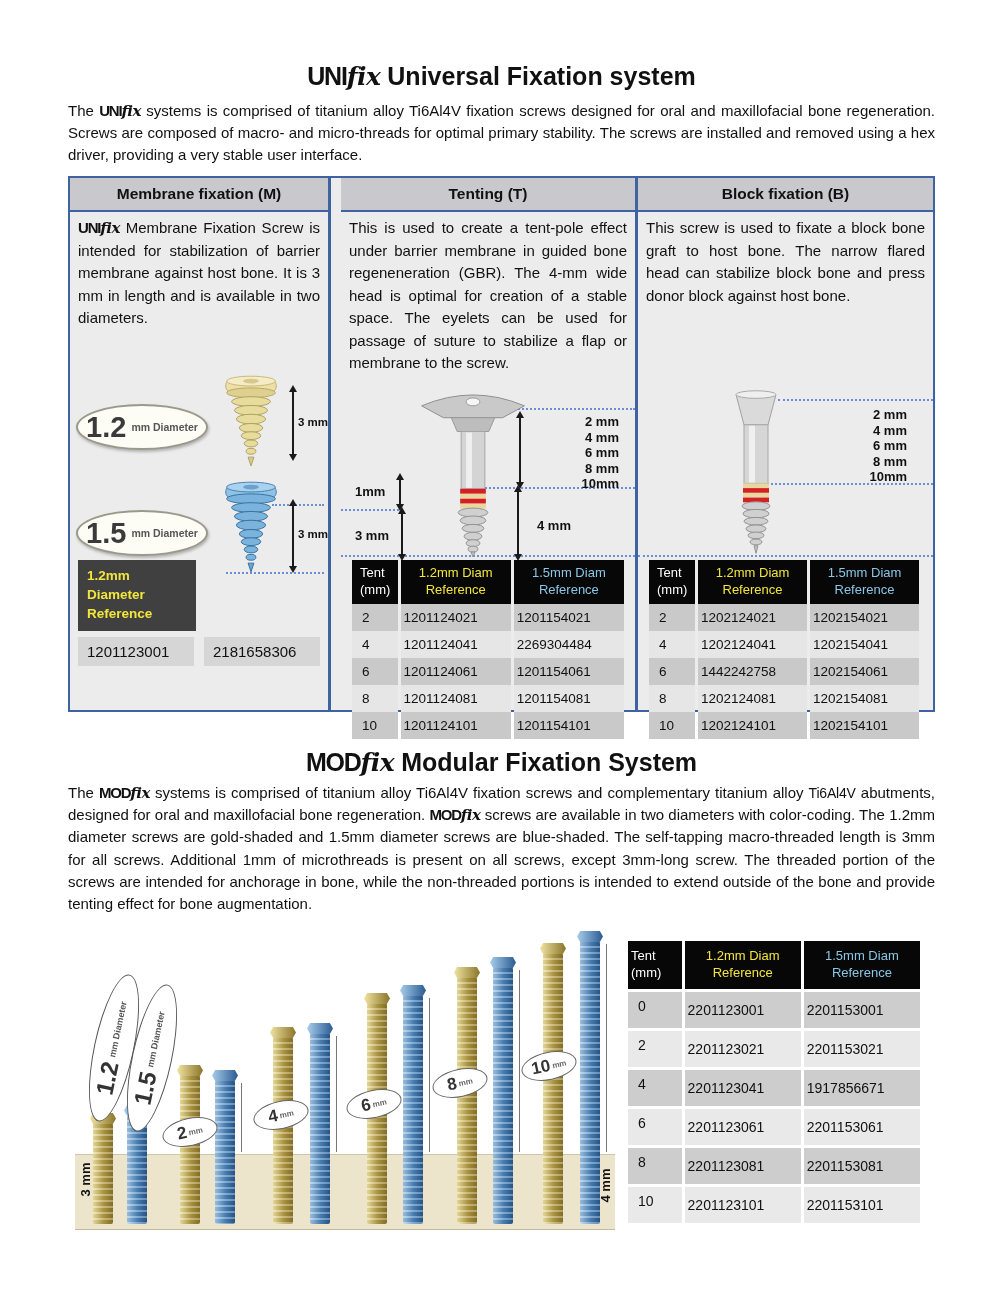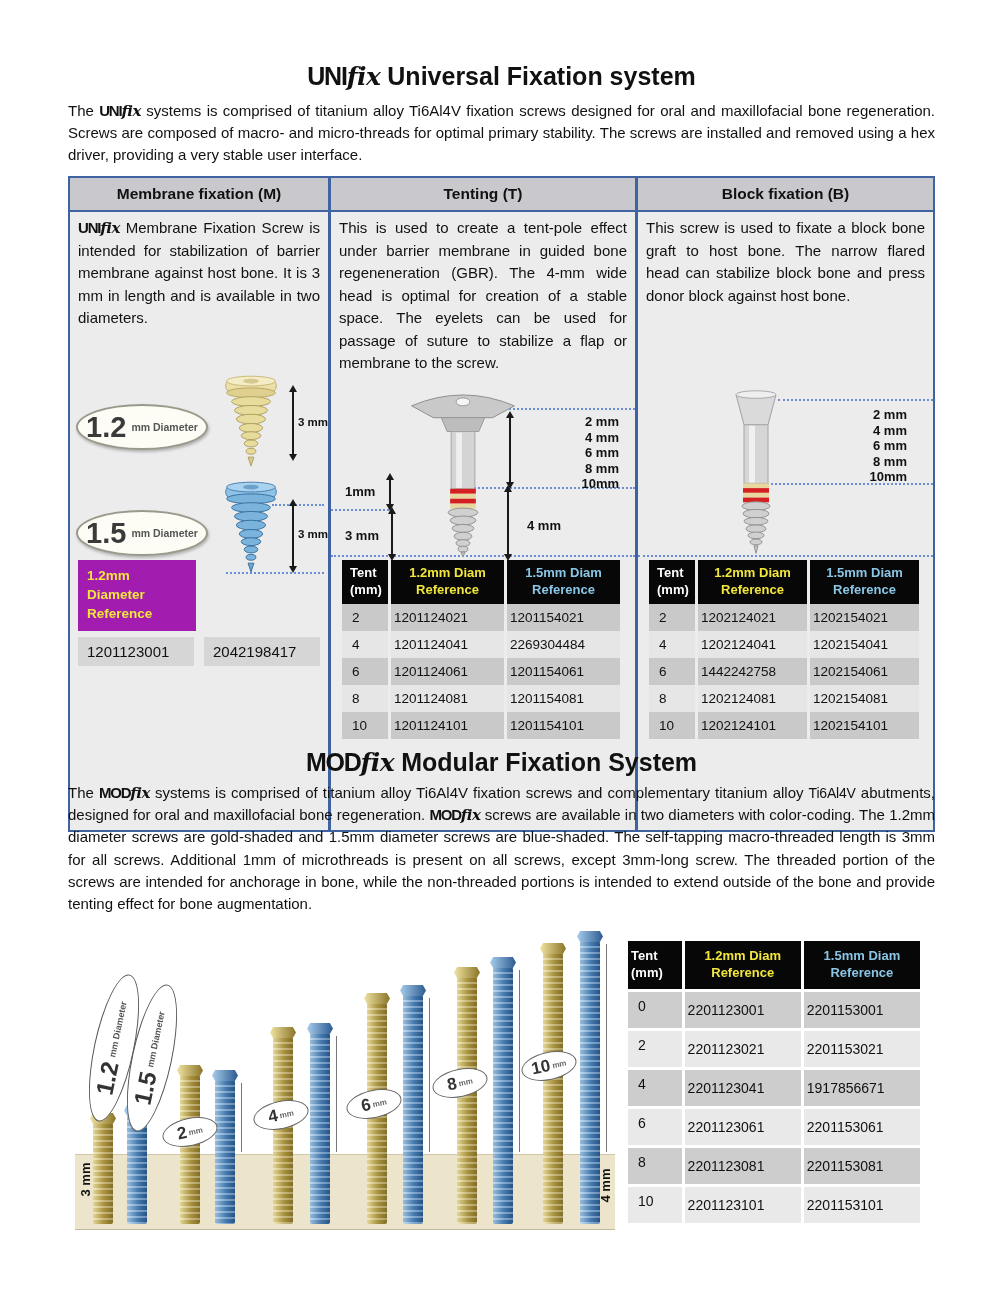--- a/index.html
+++ b/index.html
@@ -12,25 +12,25 @@
 
   .page-title { position:absolute; left:68px; width:867px; text-align:center; font-size:25px; font-weight:700; }
   #unifix-title { top:62px; }
   #modfix-title { top:748px; }
 
   .intro { position:absolute; left:68px; width:867px; font-size:15px; line-height:22.2px; text-align:justify; }
   #unifix-intro { top:100px; }
   #modfix-intro { top:782px; }
 
   
-  .fixation-table { position:absolute; left:68px; top:176px; width:867px; height:656px; display:flex; }
+  .fixation-table { position:absolute; left:68px; top:176px; width:867px; height:536px; display:flex; }
   .fix-col { border:2px solid #3f63a0; background:#ececec; }
   .fix-col + .fix-col { margin-left:-1px; border-left:2px solid #3f63a0; }
   #col-membrane { width:262px; }
-  #col-tenting  { width:308px; }
+  #col-tenting  { width:308px;padding-left:10px; }
   #col-block    { width:299px; }
   .fix-col-header { height:34px; line-height:32px; text-align:center; font-size:15.5px; font-weight:700; background:#c9c9cd; border-bottom:2px solid #3f63a0; }
   .fix-col-content { position:relative; height:530px; overflow:hidden; }
   .col-body { position:absolute; top:5px; left:8px; right:8px; font-size:15px; line-height:22.5px; text-align:justify; }
 
   
   .m-fig { position:absolute; left:6px; right:4px; height:102px; }
   #m-fig1 { top:160px; } #m-fig2 { top:266px; }
   .dia-oval { position:absolute; left:0; top:32px; width:132px; height:46px; border:2px solid #9a9a8c; border-radius:50%; background:#fdfdf6; display:flex; align-items:center; justify-content:center; gap:5px; box-shadow:1px 2px 3px rgba(0,0,0,0.25); }
   .dia-oval .big { font-size:29px; font-weight:800; color:#3a3a3a; }
@@ -38,36 +38,36 @@
   .m-screw-svg { position:absolute; left:136px; top:2px; }
   .varrow { position:absolute; width:0; border-left:2px solid #1a1a1a; }
   .varrow::before { content:""; position:absolute; top:-7px; left:-5px; border-left:4px solid transparent; border-right:4px solid transparent; border-bottom:7px solid #1a1a1a; }
   .varrow::after  { content:""; position:absolute; bottom:-7px; left:-5px; border-left:4px solid transparent; border-right:4px solid transparent; border-top:7px solid #1a1a1a; }
   .len-label { position:absolute; font-weight:700; font-size:11.5px; white-space:nowrap; }
   .dotline { position:absolute; height:0; border-top:2px dotted #6b8ed6; }
 
   
   .m-minitable { position:absolute; left:8px; top:348px; right:8px; }
   .m-mini-headers, .m-mini-values { display:flex; gap:10px; }
-  .ref-h { width:118px; background:#a21caf; padding:7px 9px; font-size:13.5px; font-weight:700; line-height:1.4; }
+  .ref-h { width:118px; background:#404040; padding:7px 9px; font-size:13.5px; font-weight:700; line-height:1.4; }
   .ref-h.gold { color:#f2e63c; } .ref-h.blue { color:#8ac6e6; }
   .m-mini-values { margin-top:6px; }
   .ref-v { width:118px; background:#d6d6d6; padding:6px 9px; font-size:15px; }
 
   
   .diagram { position:absolute; left:0; right:0; }
   #t-diagram { top:180px; height:166px; }
   #b-diagram { top:175px; height:172px; }
   .len-stack { position:absolute; text-align:right; font-weight:700; font-size:13px; line-height:15.5px; }
   #t-diagram .len-stack { right:16px; top:22px; }
   #b-diagram .len-stack { right:26px; top:20px; }
 
   
   .spec-table { border-collapse:separate; border-spacing:3px 0; }
-  .spec-table th { background:#070707; font-weight:700; font-size:13px; line-height:1.3; padding:5px 3px; text-align:center; vertical-align:middle; }
+  .spec-table th { background:#070707; font-weight:400; font-size:13px; line-height:1.3; padding:5px 3px; text-align:center; vertical-align:middle; }
   .spec-table th.tent-h { text-align:left; padding-left:8px; color:#fff; }
   .spec-table th.gold { color:#f2e63c; } .spec-table th.blue { color:#8ac6e6; }
   .spec-table td { font-size:13.5px; padding:4px 3px; text-align:left; height:27px; }
   .spec-table td.tent-c { text-align:left; padding-left:10px; }
   .spec-table tr:nth-child(odd) td { background:#c9c9c9; }
   .spec-table tr:nth-child(even) td { background:#e6e6e6; }
   .t-table-wrap { position:absolute; top:348px; left:8px; right:8px; }
   #t-table td.tent-c, #t-table th.tent-h { width:46px; } #t-table .ref-c { width:113px; }
   #b-table td.tent-c, #b-table th.tent-h { width:46px; } #b-table .ref-c { width:109px; }
 
@@ -164,21 +164,21 @@
         <div class="varrow" style="left:216px; top:28px; height:60px;"></div>
         <div class="len-label" style="left:222px; top:50px;">3 mm</div>
       </div>
 
       <div class="m-minitable">
         <div class="m-mini-headers">
           <div class="ref-h gold">1.2mm Diameter Reference</div>
         </div>
         <div class="m-mini-values">
           <div class="ref-v">1201123001</div>
-          <div class="ref-v">2042198417</div>
+          <div class="ref-v">2181658306</div>
         </div>
       </div>
     </div>
   </div>
 
   <div class="fix-col" id="col-tenting">
     <div class="fix-col-header">Tenting (T)</div>
     <div class="fix-col-content">
       <p class="col-body">This is used to create a tent-pole effect under barrier membrane in guided bone regeneneration (GBR). The 4-mm wide head is optimal for creation of a stable space. The eyelets can be used for passage of suture to stabilize a flap or membrane to the screw.</p>
 

